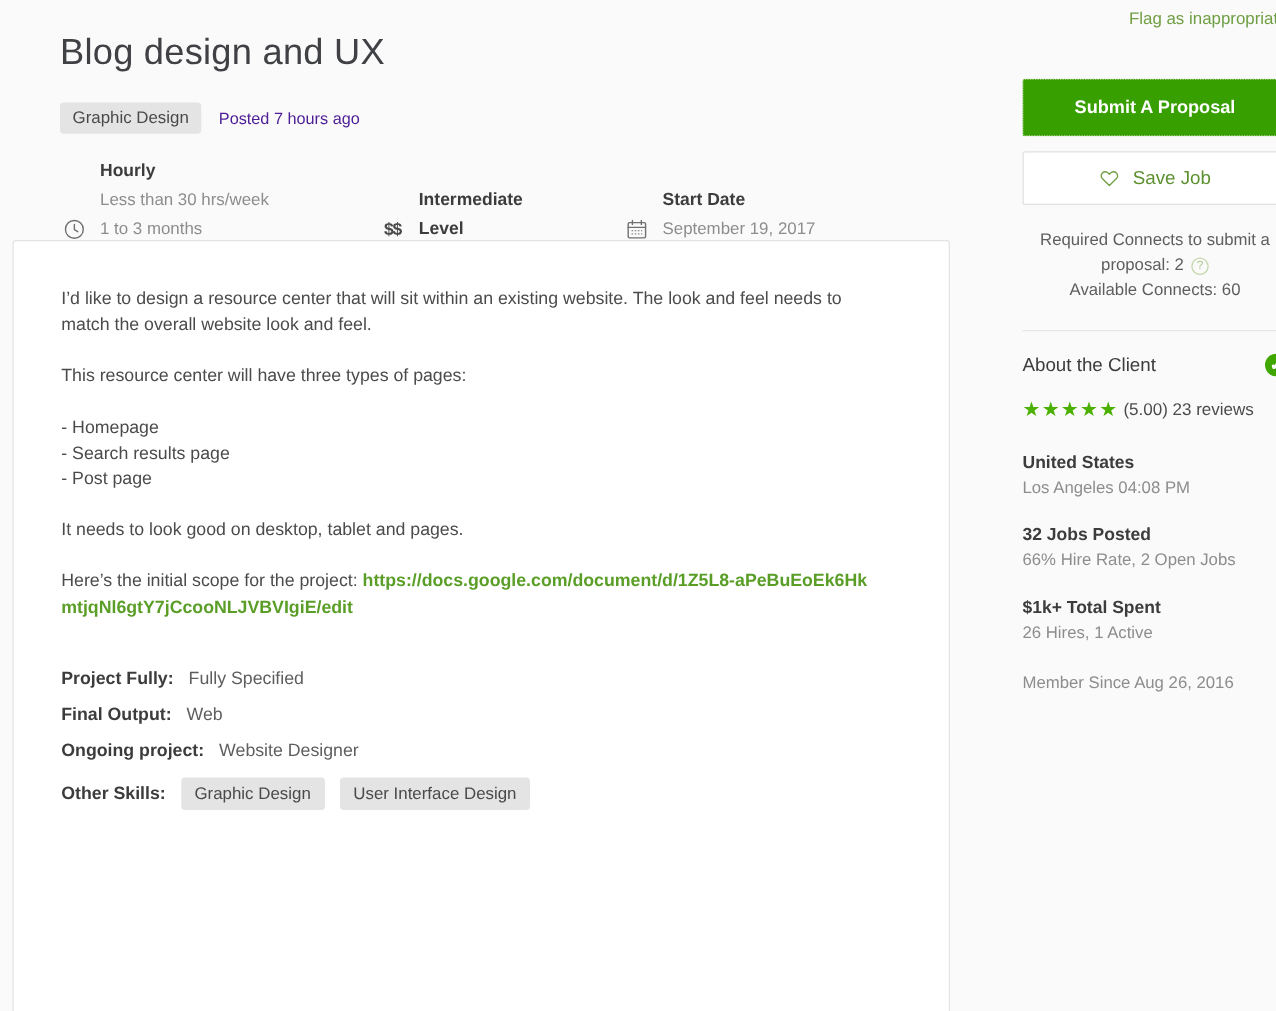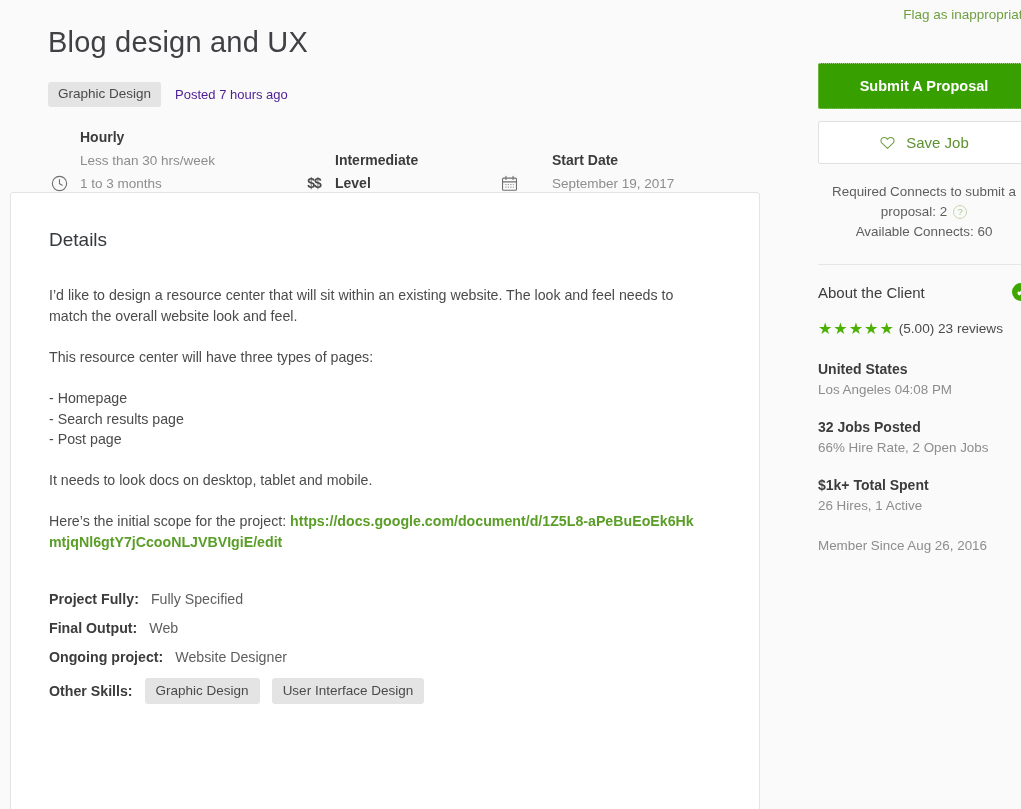--- a/index.html
+++ b/index.html
@@ -45,21 +45,21 @@
     color: #4c1d95;
   }
 
   .facts {
     display: flex;
     padding: 18px 0 0 48px;
   }
   .fact { display: flex; align-items: flex-end; }
   .fact.f1 { width: 255px; }
   .fact.f2 { width: 195px; }
-  .fact.f3 { width: 250px; gap: 22px; }
+  .fact.f3 { width: 250px; }
   .fact-ic {
     width: 22px; height: 22px;
     margin-right: 10px;
     flex: 0 0 22px;
     color: #6f6f6f;
     display: flex; align-items: center; justify-content: center;
   }
   .fact-ic svg { display: block; }
   .fact-ic.money { font-size: 14px; font-weight: 700; color: #4a4a4a; letter-spacing: -1px; }
   .fact-body { line-height: 1.45; }
@@ -256,32 +256,31 @@
           <span class="fact-title">Start Date</span><br>
           <span class="fact-sub">September 19, 2017</span>
         </span>
       </div>
 
     </div>
   </div>
 
   <div class="card">
     <div class="card-inner">
-      <h2 class="details-h">Details</h2>
 
       <p class="body-p">I’d like to design a resource center that will sit within an existing website.  The look and feel needs to match the overall website look and feel.</p>
       <p class="body-p">This resource center will have three types of pages:</p>
 
       <p class="body-p list">
         <span>- Homepage</span>
         <span>- Search results page</span>
         <span>- Post page</span>
       </p>
 
-      <p class="body-p">It needs to look docs on desktop, tablet and mobile.</p>
+      <p class="body-p">It needs to look good on desktop, tablet and pages.</p>
 
       <p class="body-p"><span>Here’s the initial scope for the project: </span><a class="doclink" href="#">https://docs.google.com/document/d/1Z5L8-aPeBuEoEk6HkmtjqNl6gtY7jCcooNLJVBVIgiE/edit</a></p>
 
 
       <div class="attrs">
         <div class="attr-row">
           <span class="attr-k">Project Fully:</span>
           <span class="attr-v">Fully Specified</span>
         </div>
         <div class="attr-row">

